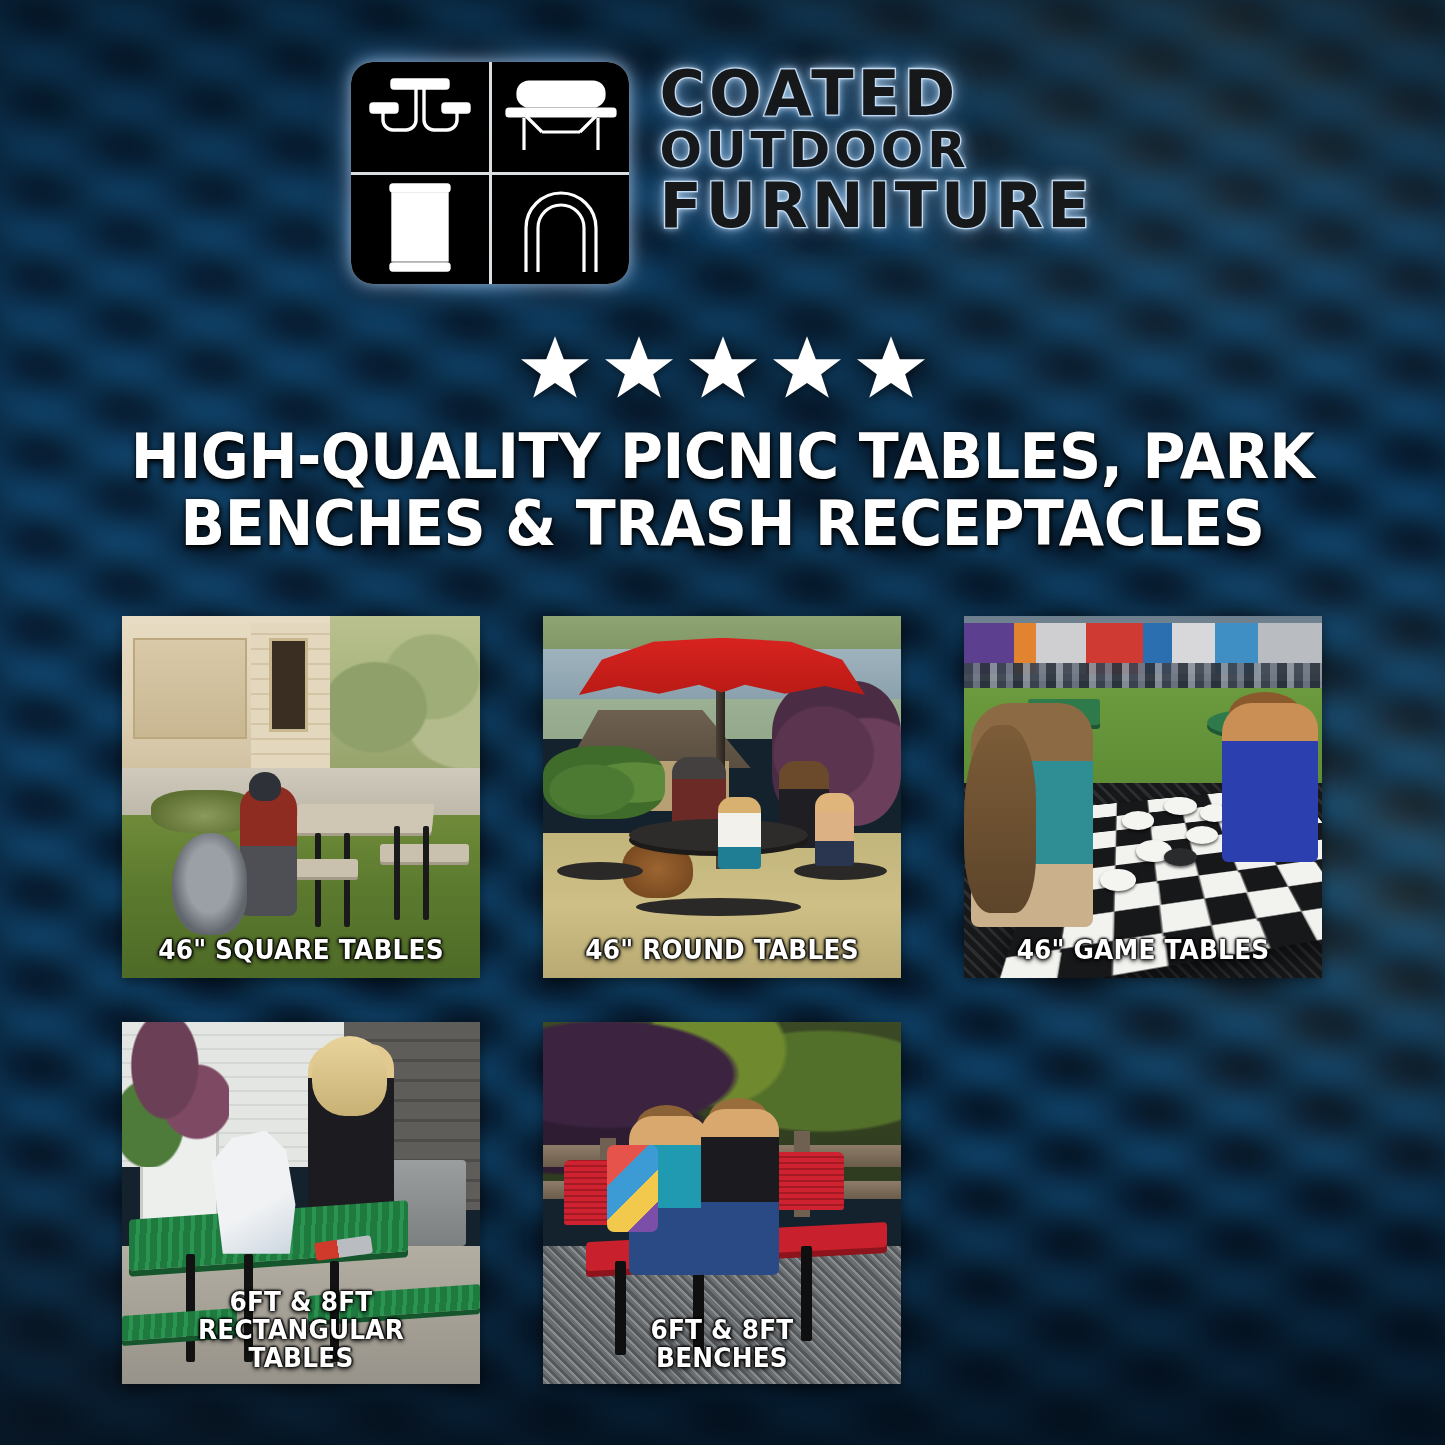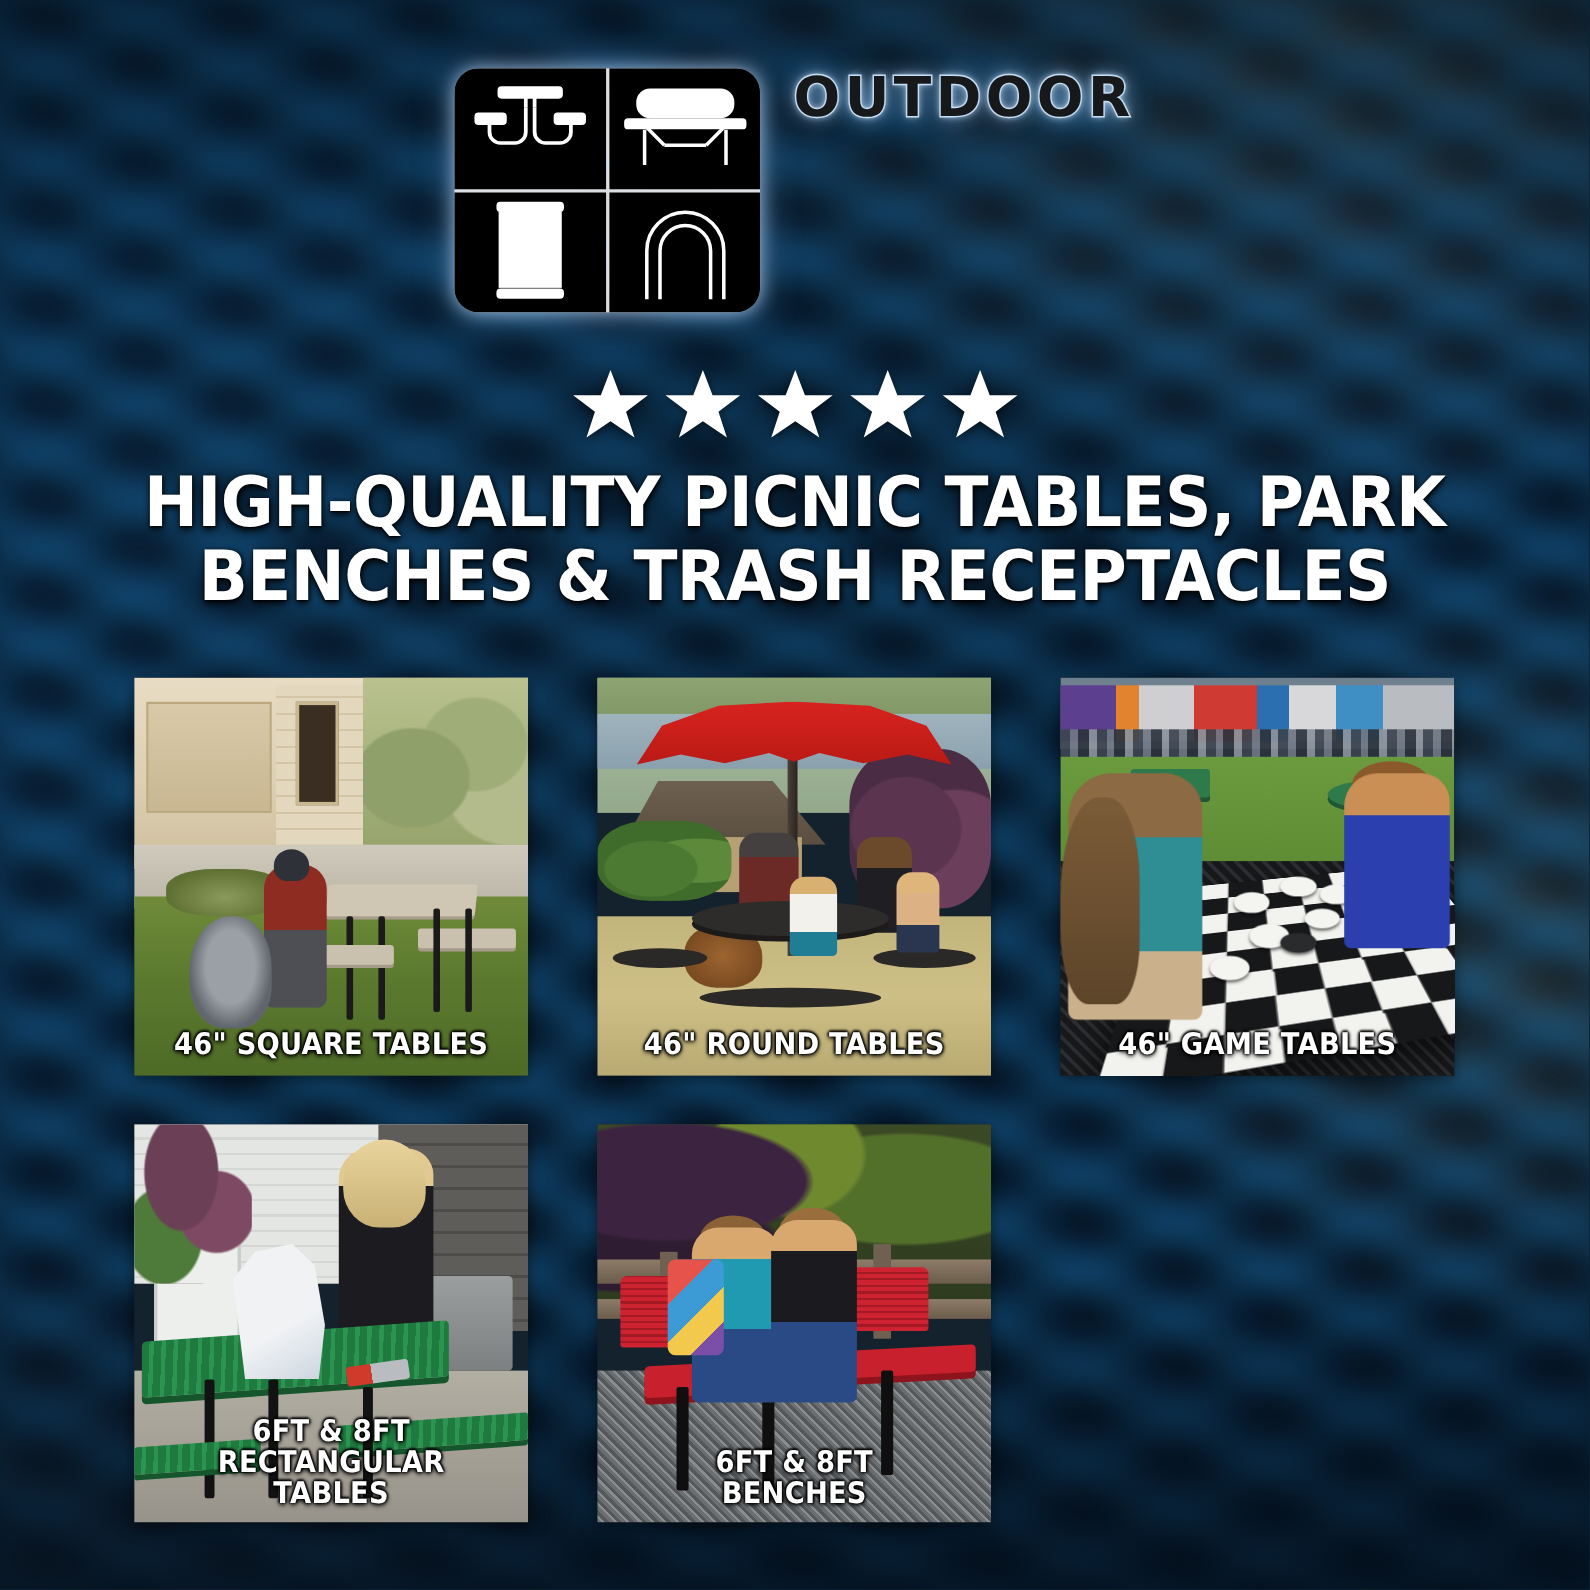--- a/index.html
+++ b/index.html
@@ -291,21 +291,23 @@
       </div>
       <div class="logo-cell">
         <svg width="90" height="98" viewBox="0 0 90 98" fill="none" stroke="#fff" stroke-width="3.2">
           <path d="M10 92V48a35 35 0 0 1 70 0v44"></path>
           <path d="M22 92V48a23 23 0 0 1 46 0v44"></path>
         </svg>
       </div>
     </div>
 
     <div class="wordmark">
+      <div class="wm-line l1">COATED</div>
       <div class="wm-line l2">OUTDOOR</div>
+      <div class="wm-line l3">FURNITURE</div>
     </div>
   </div>
 
   <div class="stars">
     <svg class="star" viewBox="0 0 24 24" fill="#fff">
         <path d="M12 .8l3.1 8.1H24l-7 5.3 2.7 8.3L12 17.3 4.3 22.5 7 14.2 0 8.9h8.9z"></path>
       </svg>
     <svg class="star" viewBox="0 0 24 24" fill="#fff">
         <path d="M12 .8l3.1 8.1H24l-7 5.3 2.7 8.3L12 17.3 4.3 22.5 7 14.2 0 8.9h8.9z"></path>
       </svg>

